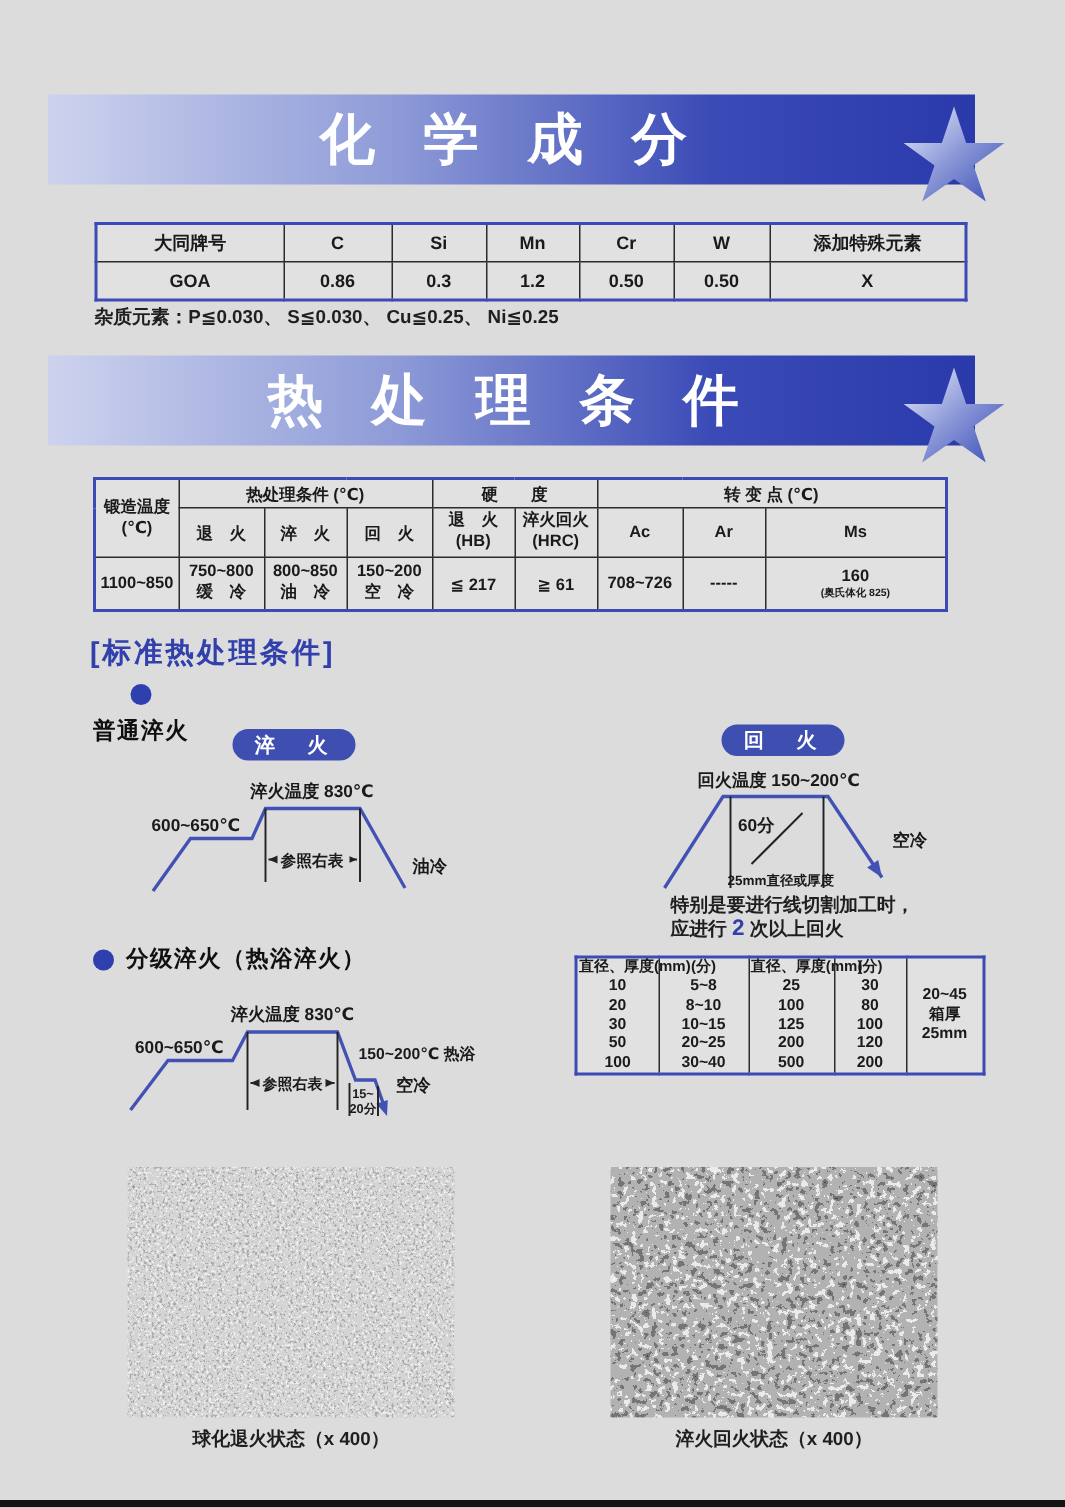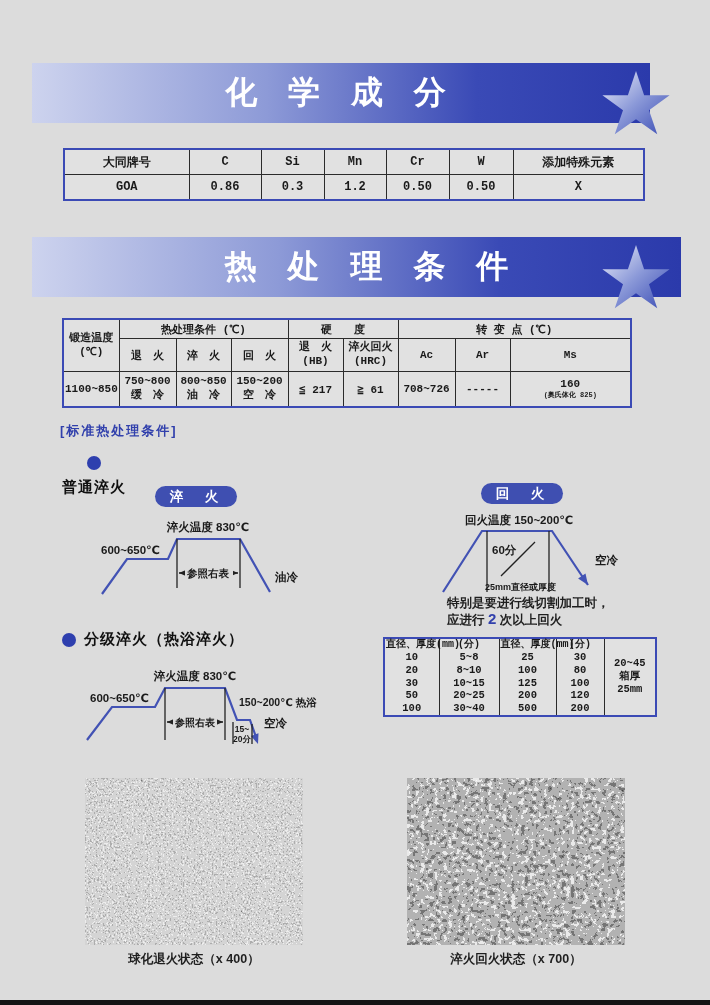--- a/index.html
+++ b/index.html
@@ -3,47 +3,47 @@
 <meta charset="utf-8">
 <style>
   html,body{margin:0;padding:0;}
   body{font-family:"Liberation Sans","DejaVu Sans",sans-serif;}
   .page{position:relative;width:710px;height:1005px;background:#dcdcdc;overflow:hidden;color:#1a1a1a;}
 
   
   .banner{position:absolute;left:32px;width:618px;height:60px;
     background:linear-gradient(90deg,#cdd3ee 0%,#8d9ad7 38%,#3a4ab6 72%,#2b3aab 100%);
     display:flex;align-items:center;justify-content:center;}
-  .banner-title{color:#ffffff;font-size:32px;font-weight:bold;letter-spacing:11px;}
+  .banner-title{color:#ffffff;font-size:37px;font-weight:bold;letter-spacing:11px;}
   .banner-star{position:absolute;}
 
   
   table{border-collapse:collapse;table-layout:fixed;background:#e1e1e1;}
   th,td{border:1px solid #2b2b2b;text-align:center;vertical-align:middle;padding:0 1px;}
-  .outer-blue{border:2px solid #3b4ab5;font-family:Liberation Mono, monospace;}
+  .outer-blue{border:2px solid #3b4ab5;}
 
   
   .chem-table{position:absolute;left:63px;top:148px;width:580px;}
   .chem-table th{height:24px;font-size:12px;font-weight:bold;}
   .chem-table td{height:24px;font-size:12px;font-weight:600;}
 
   .impurity-note{position:absolute;left:63px;top:203px;font-size:12.5px;font-weight:600;color:#1f1f1f;}
 
   
   .ht-table{position:absolute;left:62px;top:318px;width:568px;}
   .ht-table th{font-size:11px;font-weight:bold;}
   .ht-table td{font-size:11px;font-weight:600;}
   .ht-table .r1 th{height:18px;}
   .ht-table .r2 th{height:32px;}
   .ht-table .r3 td{height:34px;}
   .l{display:block;line-height:1.25;}
   .tiny{display:block;font-size:7px;line-height:1.1;}
 
   
-  .std-title{position:absolute;left:60px;top:422px;font-size:13px;font-weight:bold;color:#3140ac;letter-spacing:2px;}
+  .std-title{position:absolute;left:60px;top:422px;font-size:19px;font-weight:bold;color:#3140ac;letter-spacing:2px;}
   .bullet-row{position:absolute;display:flex;align-items:center;gap:8px;}
   .bullet{width:14px;height:14px;border-radius:50%;background:#2e3fae;flex:0 0 auto;}
   .bullet-label{font-weight:bold;font-size:15px;color:#101010;letter-spacing:1px;}
 
   .pill{position:absolute;width:82px;height:21px;border-radius:11px;background:#3f4fb1;color:#fff;
     font-size:13.5px;font-weight:bold;display:flex;align-items:center;justify-content:center;letter-spacing:4px;}
 
   .diag{position:absolute;overflow:visible;}
   .dlabel{font-size:11.5px;font-weight:bold;fill:#1a1a1a;}
   .dlabel-s{font-size:9px;font-weight:bold;fill:#1a1a1a;}
@@ -132,22 +132,23 @@
       <td>GOA</td>
       <td>0.86</td>
       <td>0.3</td>
       <td>1.2</td>
       <td>0.50</td>
       <td>0.50</td>
       <td>X</td>
     </tr>
   </tbody>
     </table>
-
-  <div class="banner" style="top:237px;padding-left:31px;">
+  <div class="impurity-note">杂质元素：P≦0.030、 S≦0.030、 Cu≦0.25、 Ni≦0.25</div>
+
+  <div class="banner" style="top:237px;">
     <span class="banner-title">热 处 理 条 件</span>
   </div>
   <svg class="banner-star" style="left:598px;top:243px;" width="76" height="66" viewBox="0 0 100 96">
     <polygon points="50,3 61.8,38.2 98.9,38.2 68.9,60 80.9,95 50,73.2 19.1,95 31.1,60 1.1,38.2 38.2,38.2" fill="url(#starGrad)"></polygon>
   </svg>
 
   <table class="ht-table outer-blue">
     <colgroup>
       <col style="width:56px">
         <col style="width:57px">
@@ -339,16 +340,16 @@
     </table>
 
   <svg class="micro" style="left:85px;" width="218" height="167">
     <rect width="218" height="167" filter="url(#grain1)"></rect>
   </svg>
   <svg class="micro" style="left:407px;" width="218" height="167">
     <rect width="218" height="167" filter="url(#grain2)"></rect>
   </svg>
 
   <div class="caption" style="left:85px;">球化退火状态（x 400）</div>
-  <div class="caption" style="left:407px;">淬火回火状态（x 700）</div>
+  <div class="caption" style="left:407px;">淬火回火状态（x 400）</div>
 
   <div class="bottom-strip"></div>
 </div>
 
 </body></html>

